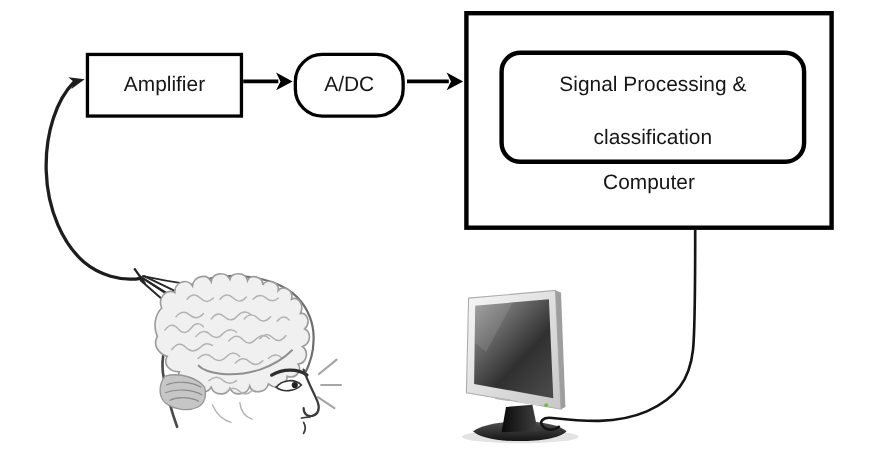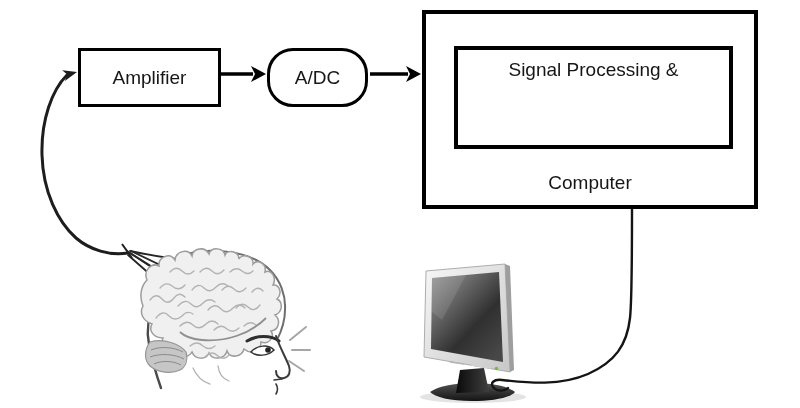--- a/index.html
+++ b/index.html
@@ -11,23 +11,23 @@
   svg.art { position:absolute; left:0; top:0; }
   .block {
     position:absolute; background:#ffffff; border:4px solid #000000;
     display:flex; align-items:center; justify-content:center;
     font-size:19px; color:#161616; white-space:nowrap;
   }
   .block-amplifier { left:48px; top:48px; width:143px; height:59px; border-width:3px; }
   .block-adc       { left:237px; top:48px; width:101px; height:59px; border-width:3px;border-radius:26px; }
   .block-computer  { left:392px; top:10px; width:336px; height:199px; }
   .block-signal    { left:424px; top:46px; width:279px; height:103px;
-                     flex-direction:column; justify-content:flex-start;
-                     padding-top:9px; gap:26px; }
-  .label-computer  { position:absolute; left:392px; top:172px; width:336px;
+                     flex-direction:column; justify-content:center;
+                     padding-top:9px; gap:26px;border-radius:19px; }
+  .label-computer  { position:absolute; left:392px; top:156px; width:336px;
                      text-align:center; font-size:19px; }
   .label-eeg       { position:absolute; left:146px; top:209px; width:90px;
                      text-align:center; font-size:28px; color:#14141c; }
 </style>
 </head>
 <body>
 
 <div class="stage">
 
   <svg class="art" width="800" height="408" viewBox="0 0 800 408">
@@ -149,18 +149,19 @@
   </div>
 
   <div class="block block-adc">
     <span>A/DC</span>
   </div>
 
   <div class="block block-computer"></div>
 
   <div class="block block-signal">
     <span>Signal Processing &amp;</span>
+    <span>classification</span>
   </div>
 
   <div class="label-computer">Computer</div>
 
 
 </div>
 
 </body></html>

